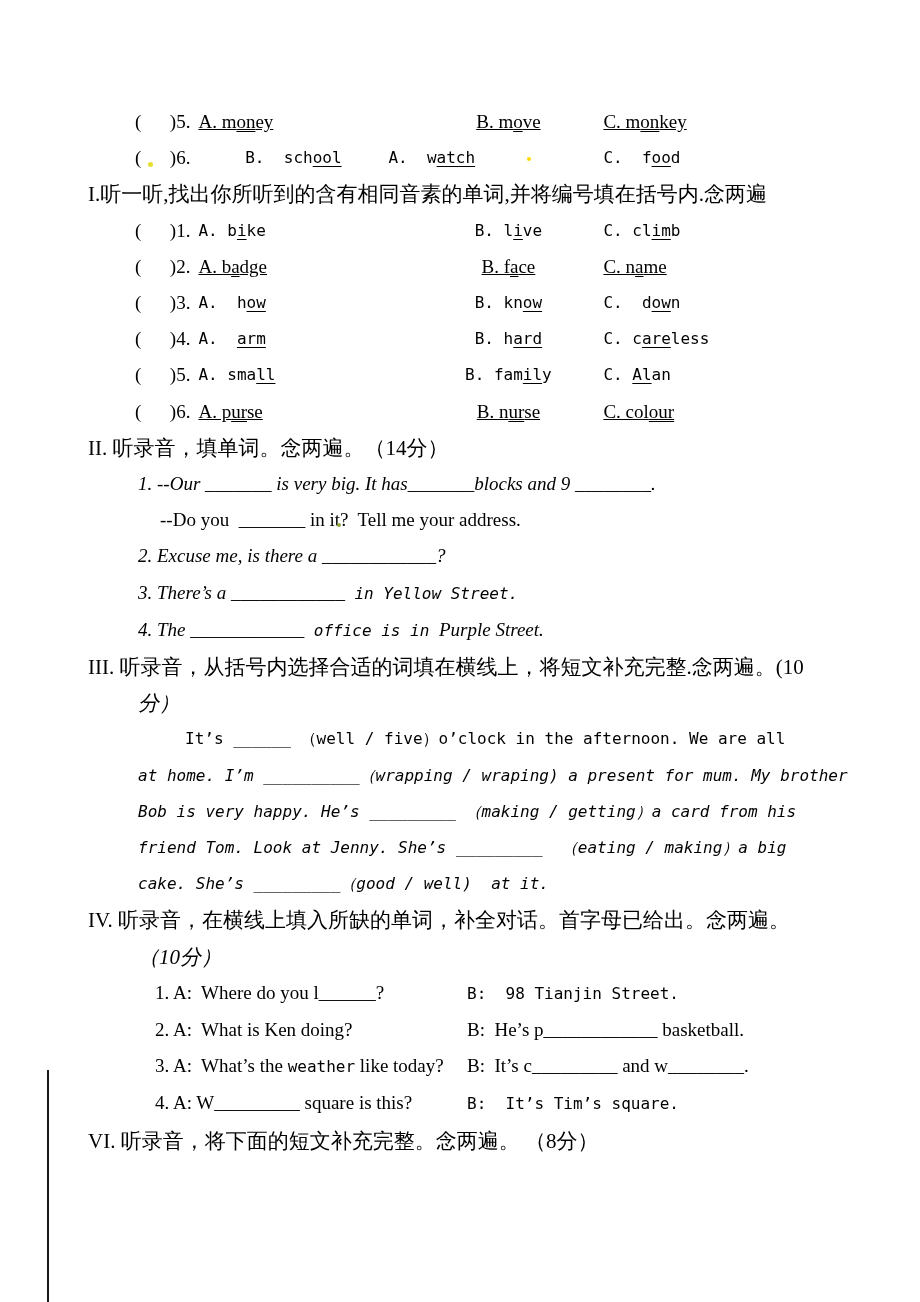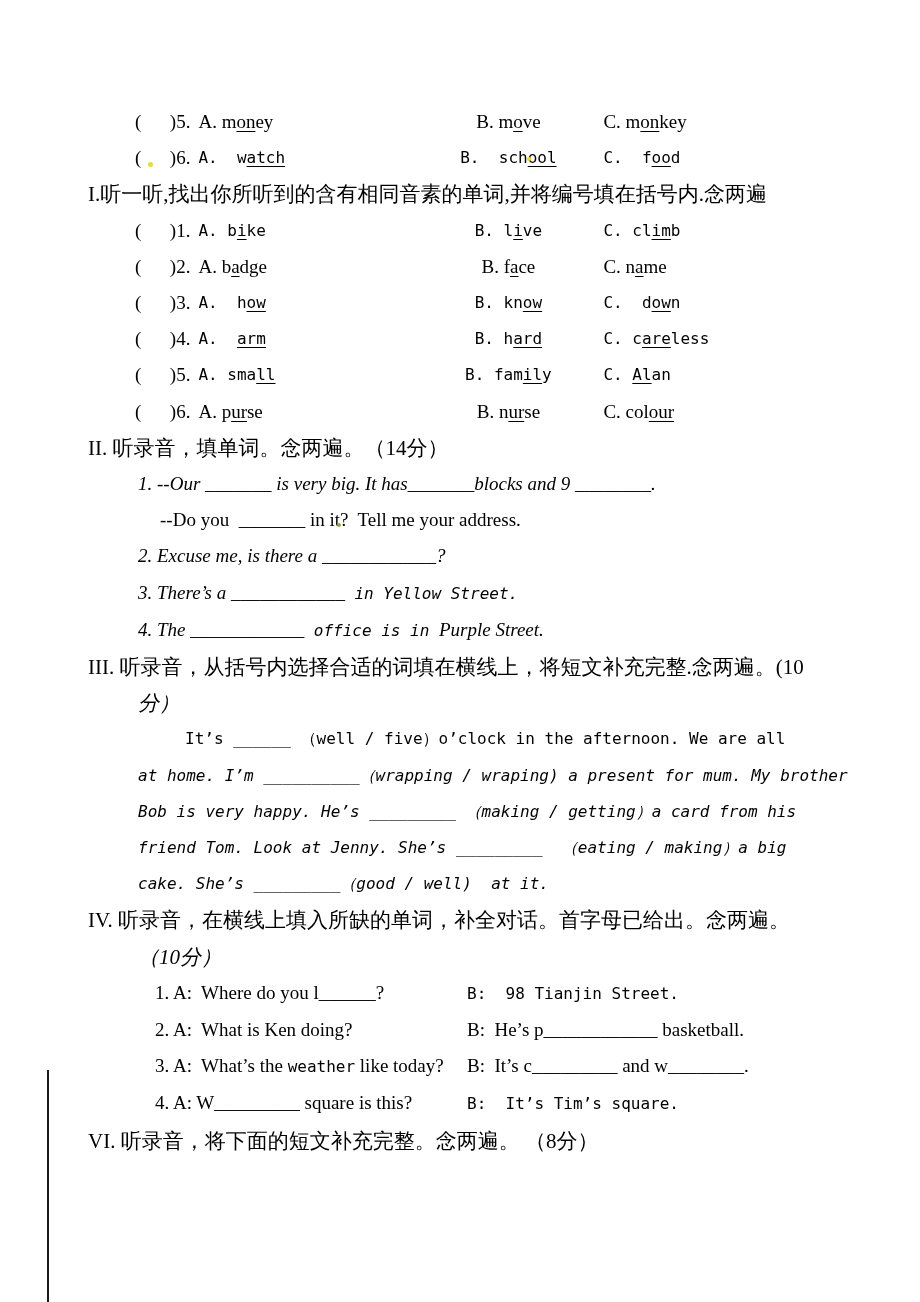--- a/index.html
+++ b/index.html
@@ -30,21 +30,21 @@
   .prow { display: flex; margin-left: 47px; }
   .prow .bn {
     white-space: pre;
     margin-right: 8px;
     font-family: "Liberation Serif", serif;
     font-size: 19px;
   }
   .prow .cell { white-space: pre; }
   .prow .ca { width: 215px; }
   .prow .cb { width: 190px; text-align: center; }
-  .prow.serif .cell { font-family: "Liberation Serif", serif; font-size: 19px; }
+  .prow.serif .cell { font-family: "Liberation Serif", serif; font-size: 19px; text-decoration: underline; }
   .prow.mono  .cell { font-family: "DejaVu Sans Mono", monospace; font-size: 16px; }
 
   
   .u {
     text-decoration: underline;
     text-underline-offset: 3px;
     text-decoration-thickness: 1px;
   }
 
   
@@ -83,22 +83,22 @@
   <div class="content">
 
     <div class="prow serif">
       <span class="bn">(      )5.</span>
       <span class="cell ca"><span>A. m</span><span class="u">on</span><span>ey</span></span>
       <span class="cell cb"><span>B. m</span><span class="u">o</span><span>ve</span></span>
       <span class="cell cc"><span>C. m</span><span class="u">on</span><span>key</span></span>
     </div>
     <div class="prow mono">
       <span class="bn">(      )6.</span>
+      <span class="cell cb"><span>B.  sch</span><span class="u">ool</span></span>
       <span class="cell ca"><span>A.  w</span><span class="u">atch</span></span>
-      <span class="cell cb"><span>B.  sch</span><span class="u">ool</span></span>
       <span class="cell cc"><span>C.  f</span><span class="u">oo</span><span>d</span></span>
     </div>
 
     <div class="heading">I.听一听,找出你所听到的含有相同音素的单词,并将编号填在括号内.念两遍</div>
 
     <div class="prow mono">
       <span class="bn">(      )1.</span>
       <span class="cell ca"><span>A. b</span><span class="u">i</span><span>ke</span></span>
       <span class="cell cb"><span>B. l</span><span class="u">i</span><span>ve</span></span>
       <span class="cell cc"><span>C. cl</span><span class="u">im</span><span>b</span></span>

